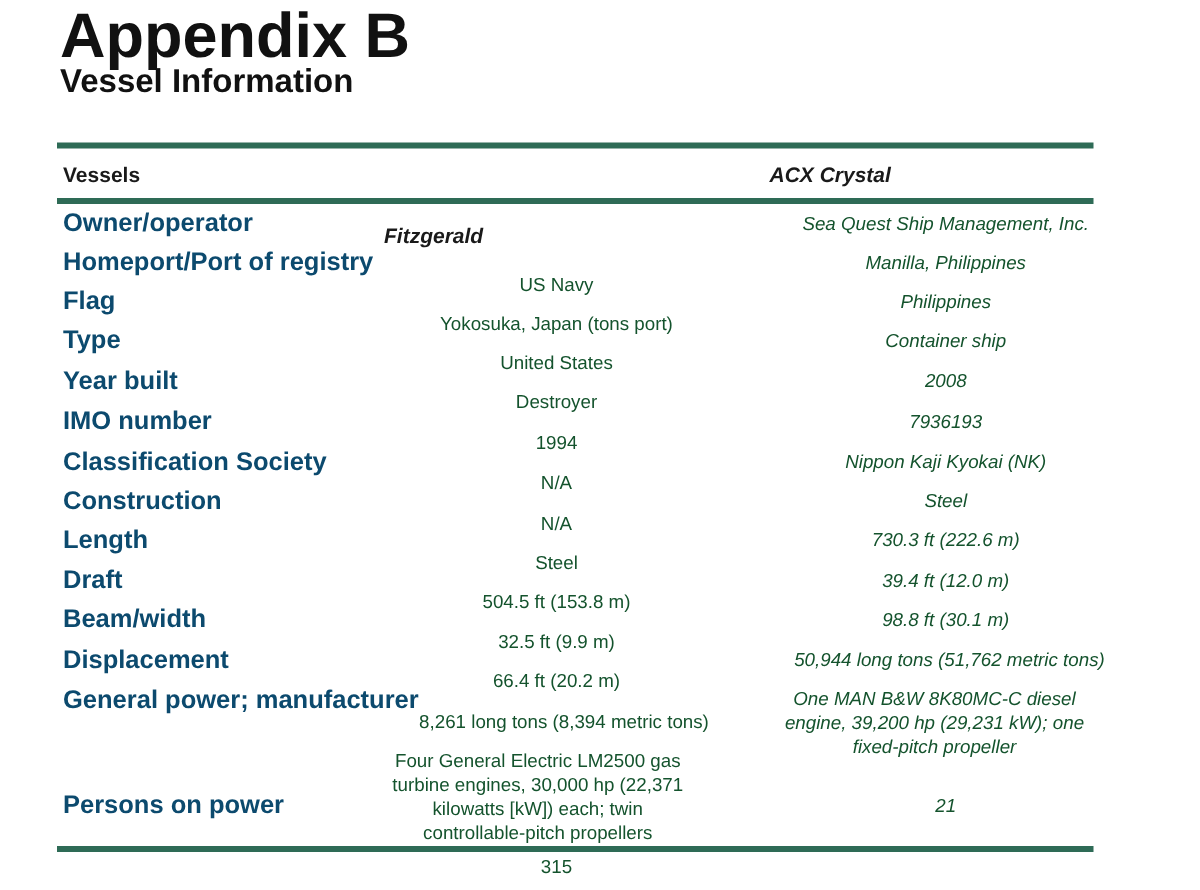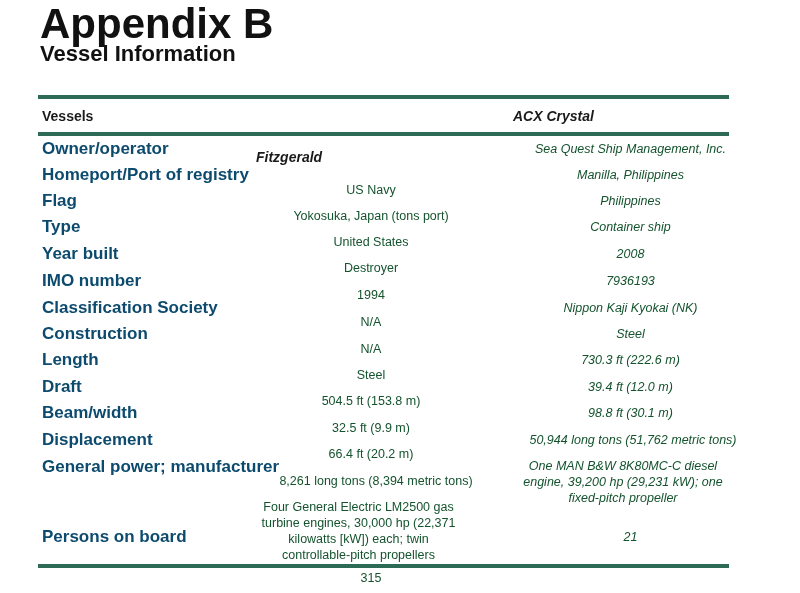--- a/index.html
+++ b/index.html
@@ -181,18 +181,18 @@
   <span class="col-b" style="top:1px; width:240px">50,944  long tons (51,762 metric tons)</span>
 </div>
 
 <div class="row" style="top:458px">
   <span class="col-label">General power; manufacturer</span>
   <span class="col-a" style="top:0px; width:205px">Four General Electric LM2500 gas turbine engines, 30,000 hp (22,371 kilowatts [kW]) each; twin controllable-pitch propellers</span>
   <span class="col-b" style="top:0px; width:220px">One MAN B&amp;W 8K80MC-C diesel engine, 39,200 hp (29,231 kW); one fixed-pitch propeller</span>
 </div>
 
 <div class="row" style="top:528px">
-  <span class="col-label">Persons on board</span>
+  <span class="col-label">Persons on power</span>
   <span class="col-a" style="top:1px">315</span>
   <span class="col-b" style="top:1px">21</span>
 </div>
 
 <div class="rule bottom"></div>
 
 </body></html>

